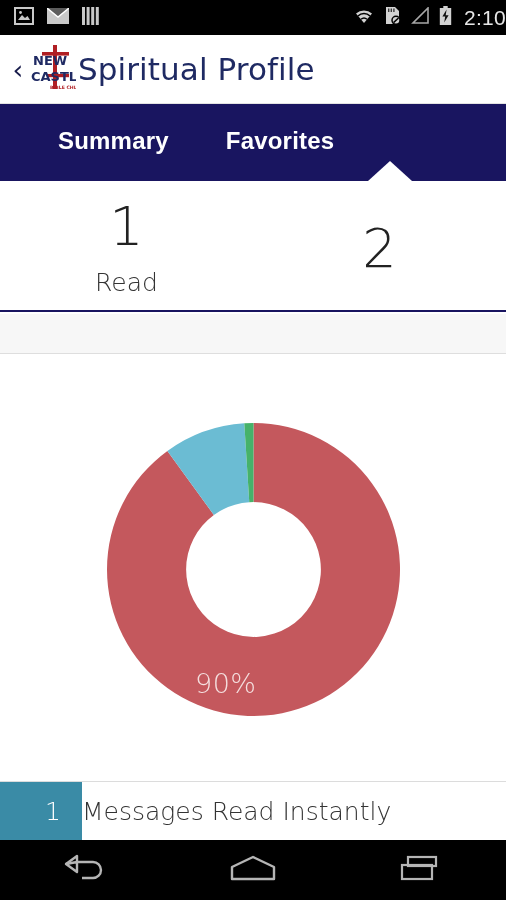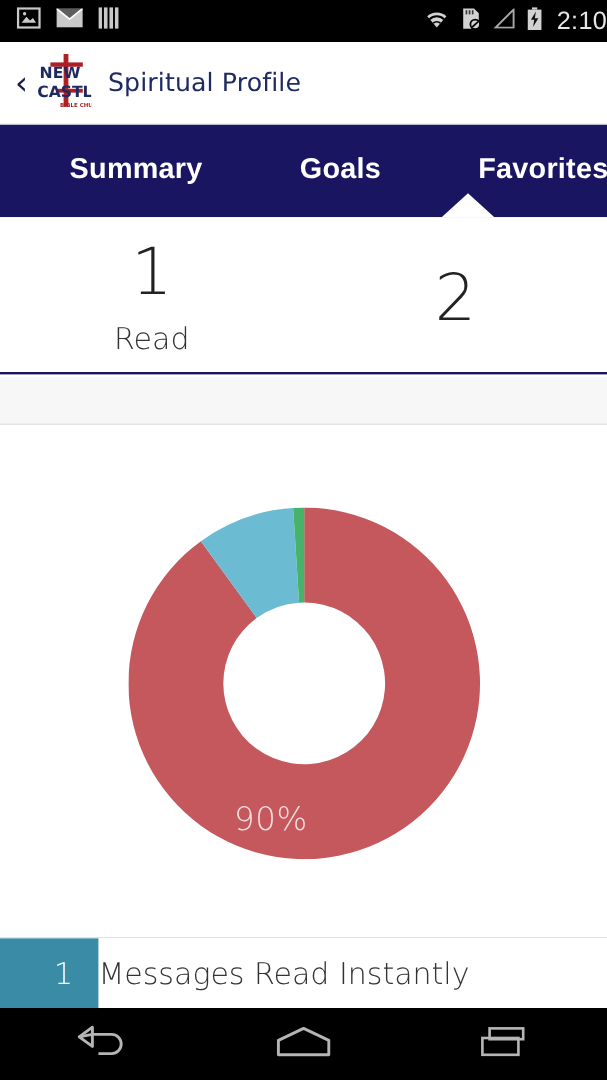--- a/index.html
+++ b/index.html
@@ -34,34 +34,34 @@
     display: flex; align-items: center;
     border-bottom: 1px solid #e3e3e3;
   }
   .back-chevron {
     width: 24px; margin-left: 6px;
     color: #171b4a; font-size: 27px; line-height: 1;
     text-align: center; font-family: "DejaVu Sans", sans-serif;
   }
   .logo { width: 48px; height: 52px; position: relative; flex: none; margin-left: -2px; }
   .title-text {
-    margin-left: 14px; color: #1f2a63;
-    font-size: 21px; letter-spacing: .1px;
+    margin-left: 2px; color: #1f2a63;
+    font-size: 31px; letter-spacing: .1px;
     font-family: "DejaVu Sans", sans-serif;
   }
 
   
   .tabbar {
     position: absolute; top: 104px; left: 0;
     width: 506px; height: 77px;
     background: #191560;
   }
   .tabs {
     display: flex; align-items: center; height: 73px;
-    padding-left: 58px; gap: 81px;
+    padding-left: 58px; gap: 57px;
   }
   .tab {
     color: #ffffff; font-size: 24px; font-weight: bold;
     letter-spacing: .2px; white-space: nowrap;
   }
   .tab-pointer {
     position: absolute; left: 368px; bottom: 0;
     width: 0; height: 0;
     border-left: 22px solid transparent;
     border-right: 22px solid transparent;
@@ -224,21 +224,20 @@
         <text x="3" y="38" font-family="DejaVu Sans, sans-serif" font-size="13" font-weight="bold" fill="#1f2a63">CASTLE</text>
         <text x="22" y="46" font-family="DejaVu Sans, sans-serif" font-size="4.6" font-weight="bold" fill="#b01f24">BIBLE CHURCH</text>
       </svg>
     </div>
     <div class="title-text">Spiritual Profile</div>
   </div>
 
   <div class="tabbar">
     <div class="tabs">
       <div class="tab">Summary</div>
-      <div class="tab">Goals</div>
       <div class="tab">Favorites</div>
     </div>
     <div class="tab-pointer"></div>
   </div>
 
   <div class="counters">
     <div class="counter">
       <div class="counter-value">1</div>
       <div class="counter-label">Read</div>
     </div>

